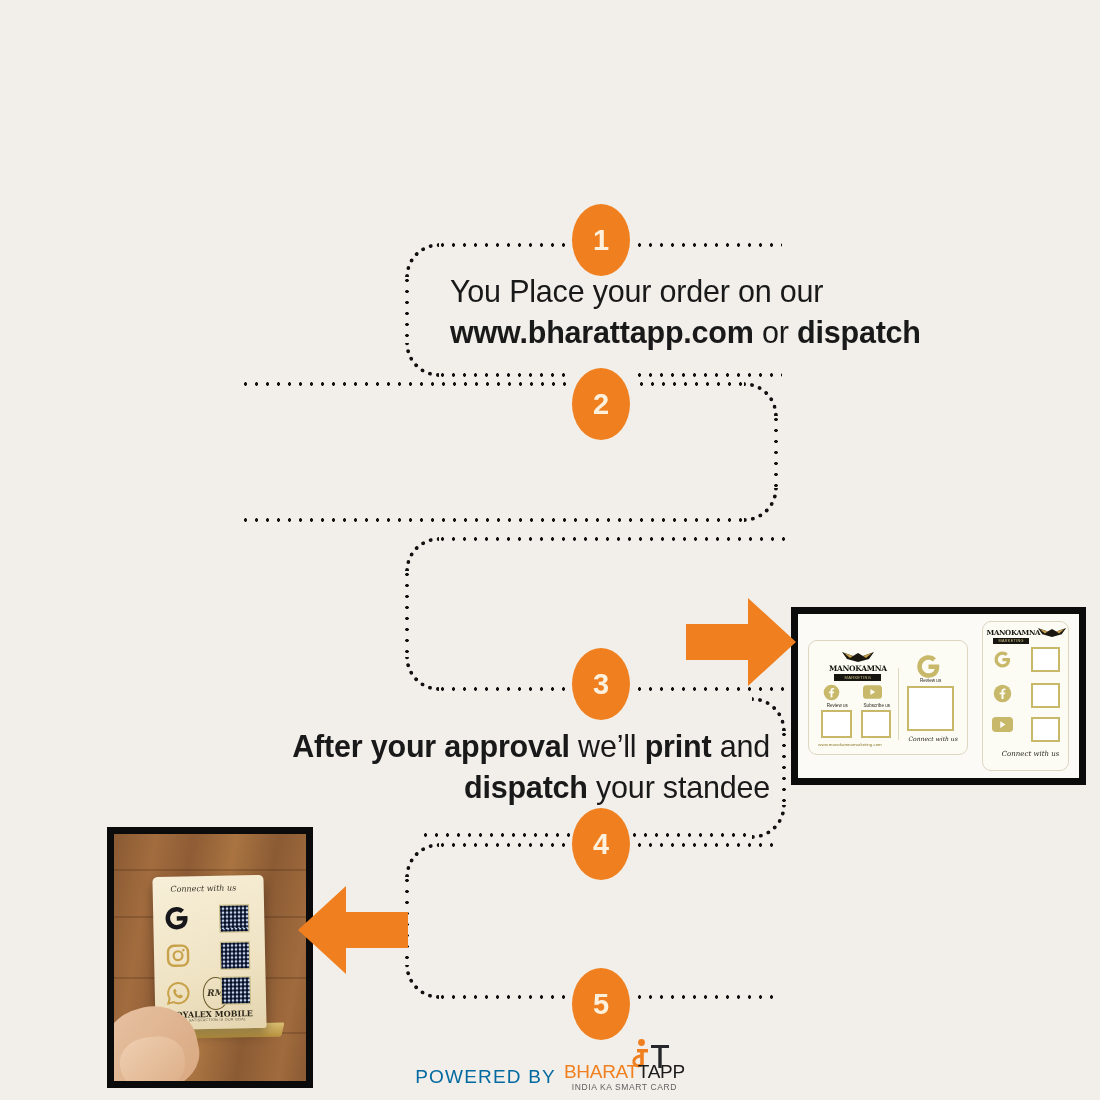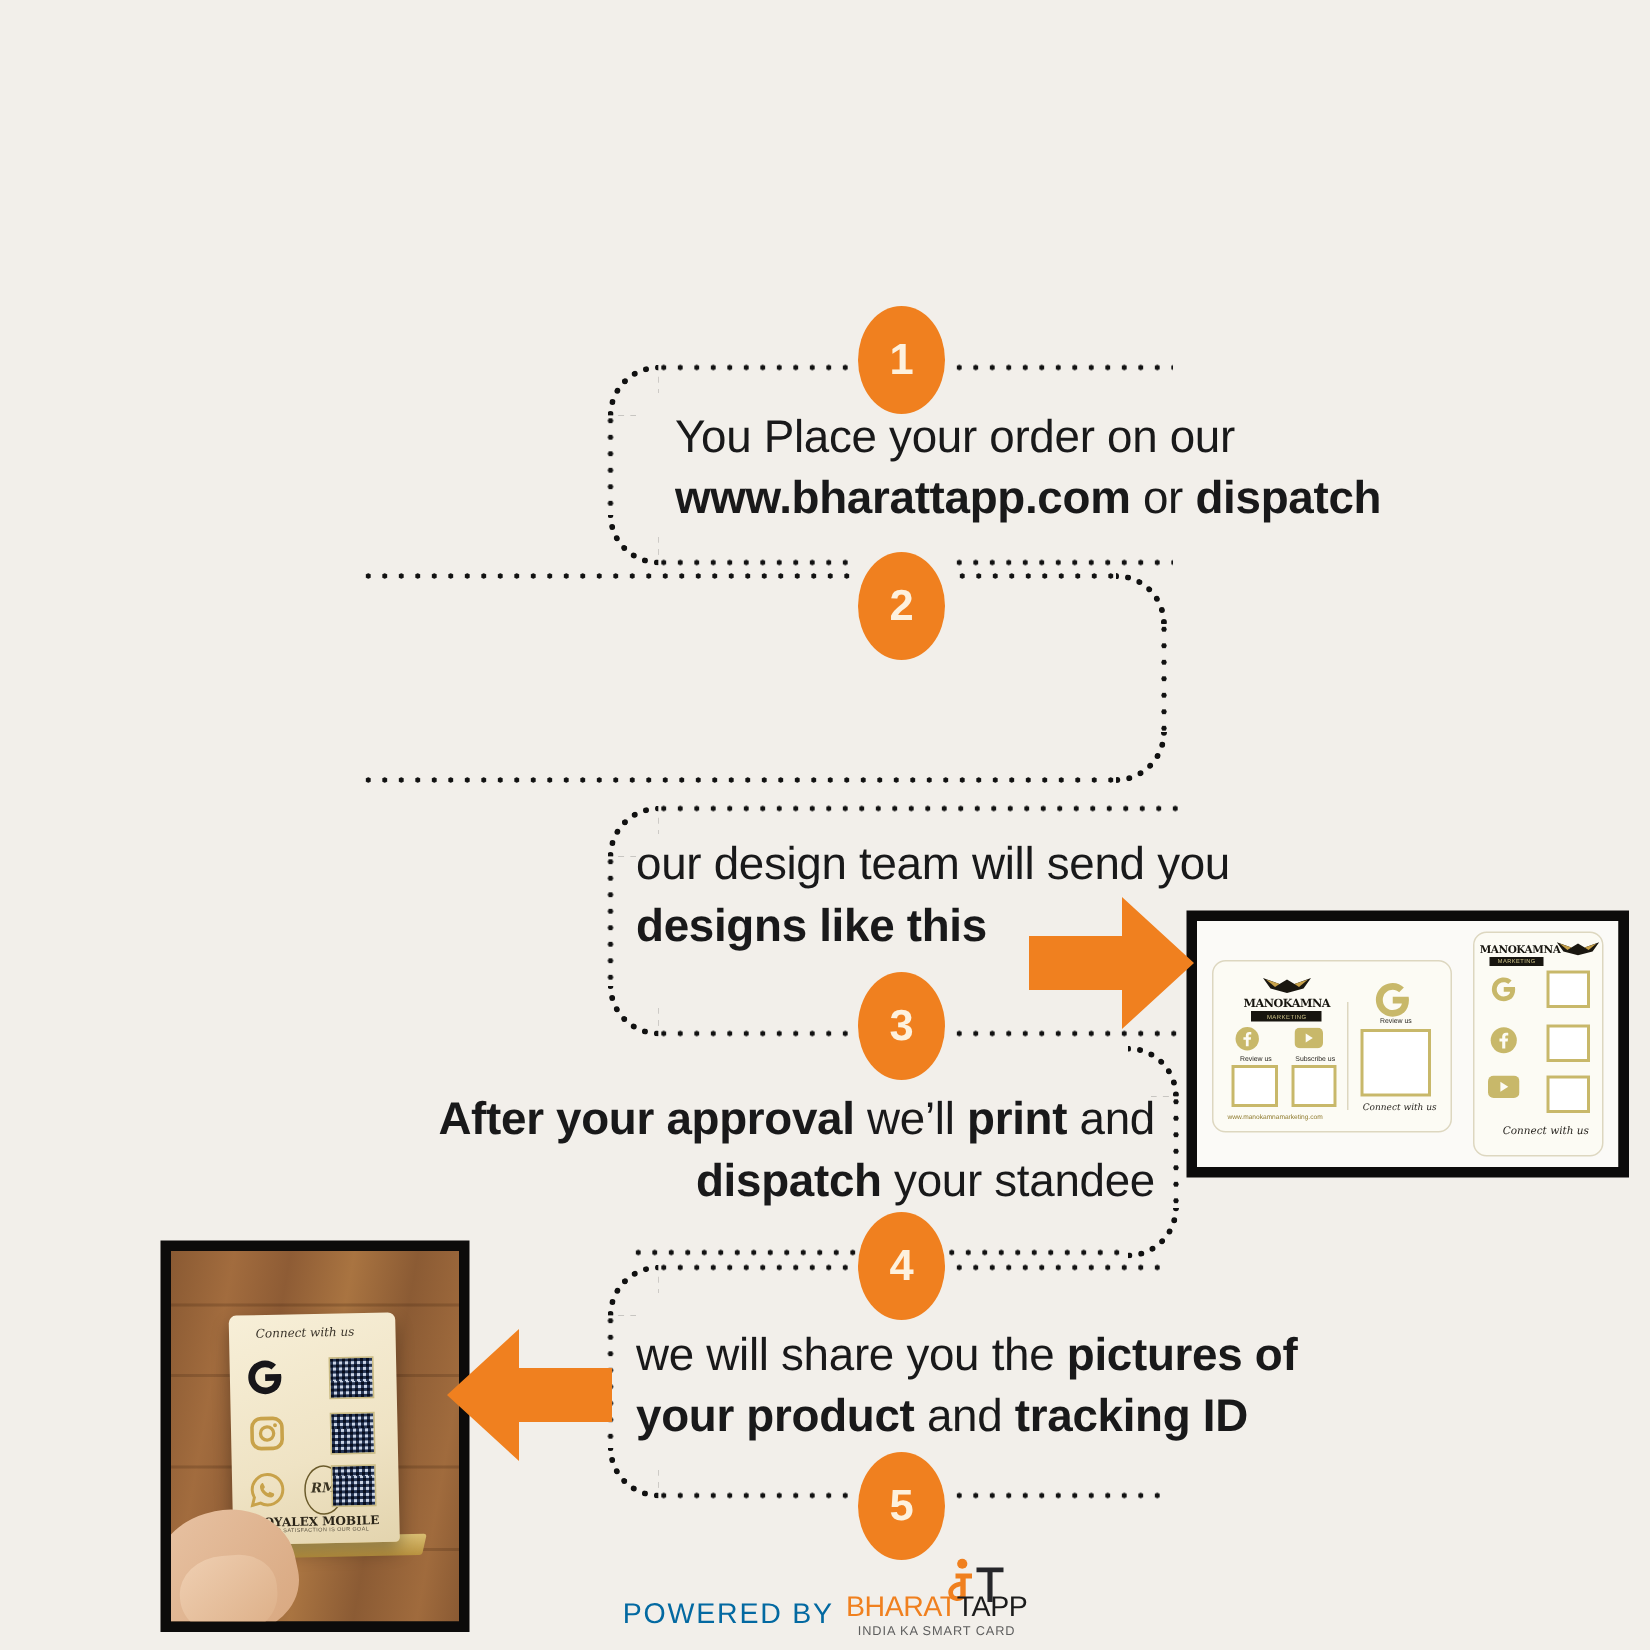--- a/index.html
+++ b/index.html
@@ -196,24 +196,20 @@
   <div class="badge" style="left:572px;top:368px;">2</div>
 
   <div>
     <div class="db db-corner corner-tl" style="left:405px;top:537px;"></div>
     <div class="db db-h" style="left:437px;top:537px;width:350px;"></div>
     <div class="db db-v" style="left:405px;top:569px;height:90px;"></div>
     <div class="db db-corner corner-bl" style="left:405px;top:657px;"></div>
     <div class="db db-h" style="left:437px;top:687px;width:132px;"></div>
     <div class="db db-h" style="left:634px;top:687px;width:152px;"></div>
   </div>
-  <div class="step-text ta-left" style="left:424px;top:556px;width:470px;">
-    <span>our design team will send you</span><br>
-    <b>designs like this</b>
-  </div>
   <div class="badge" style="left:572px;top:648px;">3</div>
 
   <div class="arrow" style="left:686px;top:596px;">
     <svg width="112" height="92" viewBox="0 0 112 92">
       <path d="M0 28 L62 28 L62 2 L110 46 L62 90 L62 64 L0 64 Z" fill="#F0801F"></path>
     </svg>
   </div>
 
   <div class="frame" style="left:791px;top:607px;width:295px;height:178px;">
     <div class="frame-inner">
@@ -324,24 +320,20 @@
 
   <div>
     <div class="db db-corner corner-tl" style="left:405px;top:843px;"></div>
     <div class="db db-h" style="left:437px;top:843px;width:132px;"></div>
     <div class="db db-h" style="left:634px;top:843px;width:146px;"></div>
     <div class="db db-v" style="left:405px;top:875px;height:92px;"></div>
     <div class="db db-corner corner-bl" style="left:405px;top:965px;"></div>
     <div class="db db-h" style="left:437px;top:995px;width:132px;"></div>
     <div class="db db-h" style="left:634px;top:995px;width:146px;"></div>
   </div>
-  <div class="step-text ta-left" style="left:424px;top:883px;width:500px;">
-    <span>we will share you the </span><b>pictures of</b><br>
-    <b>your product</b><span> and </span><b>tracking ID</b>
-  </div>
   <div class="badge" style="left:572px;top:968px;">5</div>
 
   <div class="arrow" style="left:298px;top:884px;">
     <svg width="110" height="92" viewBox="0 0 110 92">
       <path d="M110 28 L48 28 L48 2 L0 46 L48 90 L48 64 L110 64 Z" fill="#F0801F"></path>
     </svg>
   </div>
 
   <div class="frame" style="left:107px;top:827px;width:206px;height:261px;">
     <div class="frame-inner">

